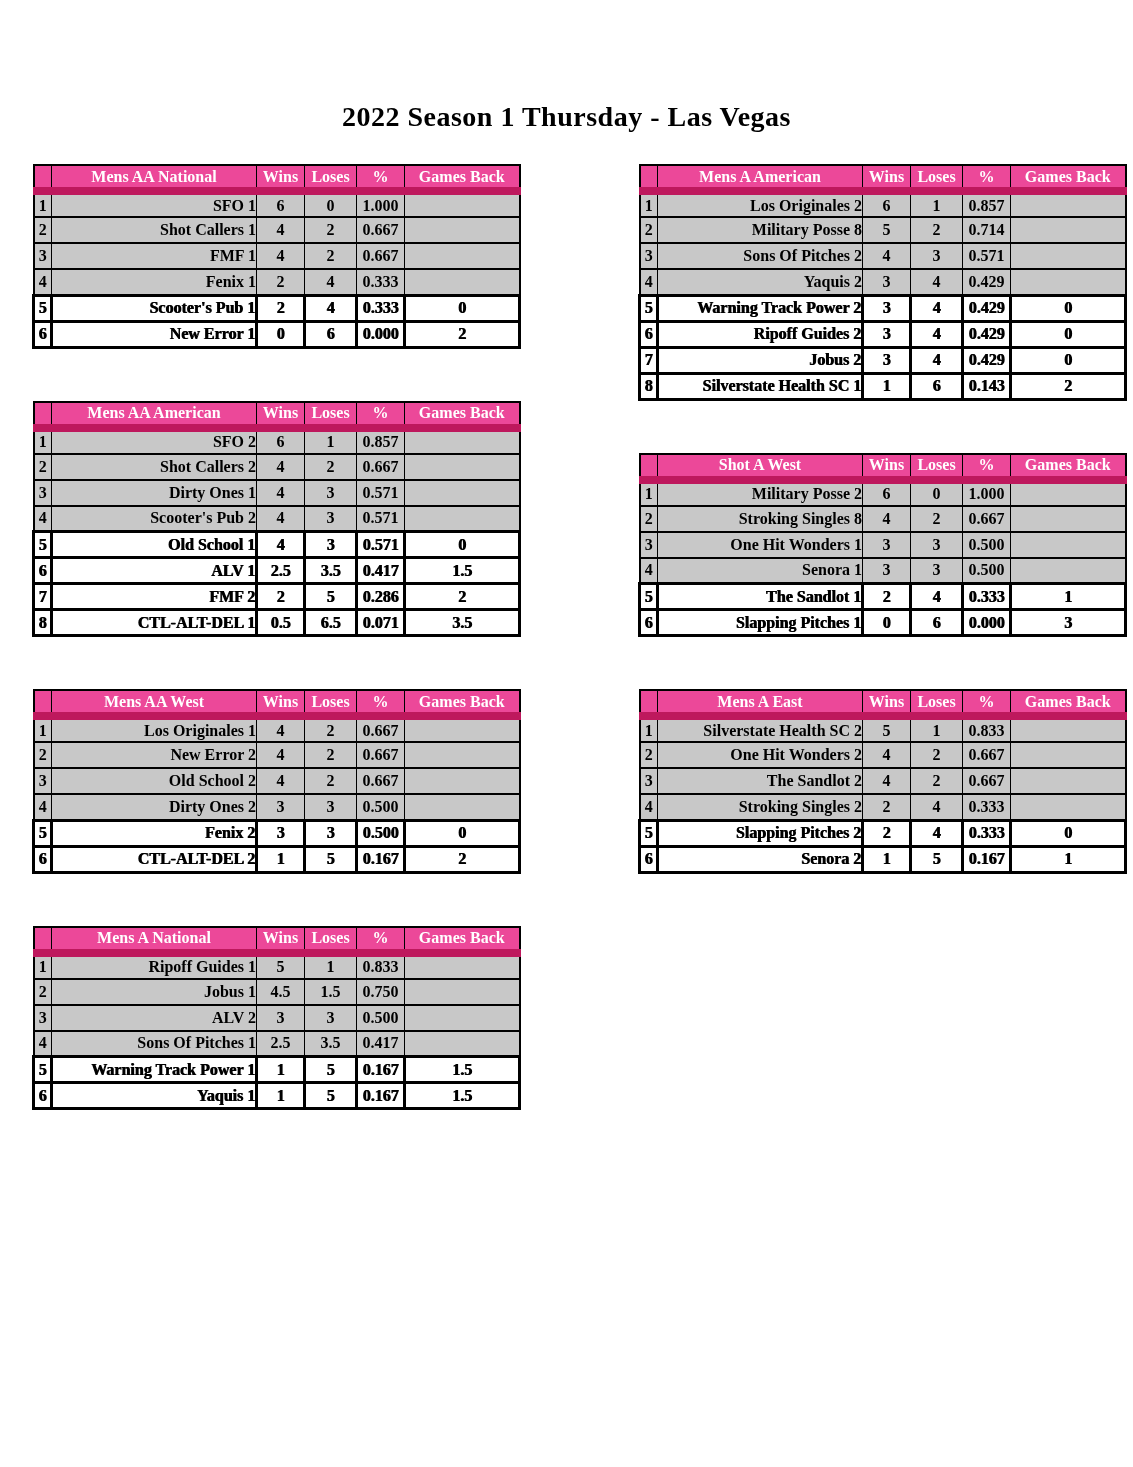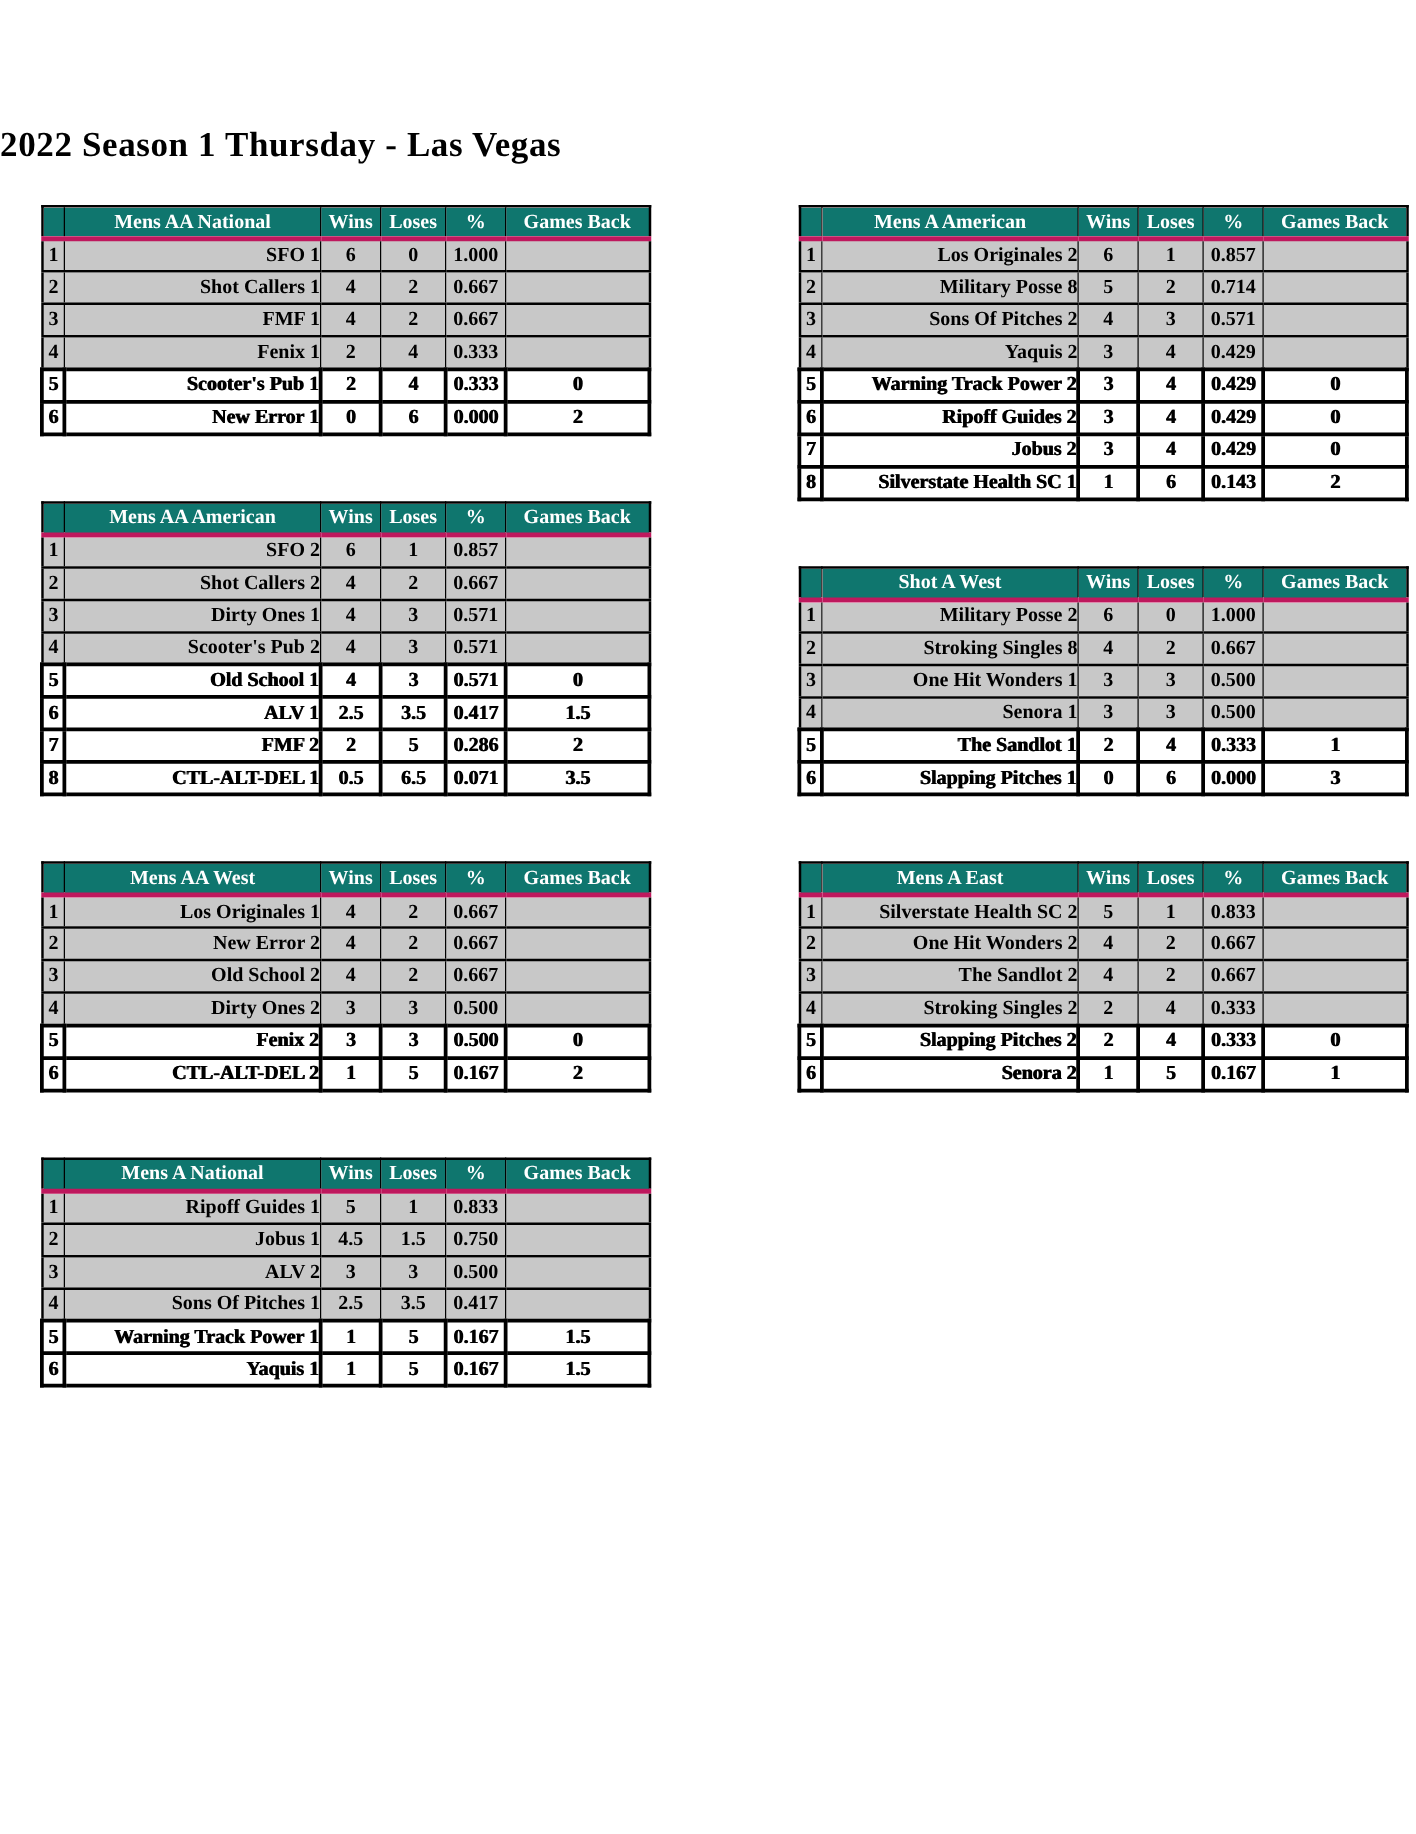--- a/index.html
+++ b/index.html
@@ -7,21 +7,21 @@
     width: 1133px; height: 1467px;
     background: #ffffff;
     font-family: "Liberation Serif", "DejaVu Serif", serif;
     overflow: hidden;
     position: relative;
   }
   .page-title {
     position: absolute;
     top: 101px; left: 0;
     width: 1133px;
-    text-align: left;
+    text-align: center;
     font-size: 28px;
     font-weight: bold;
     color: #000000;
     letter-spacing: 0.5px;
   }
   .col {
     position: absolute;
     top: 164px;
     display: flex;
     flex-direction: column;
@@ -42,23 +42,23 @@
     font-size: 16px;
     font-weight: bold;
     color: #000000;
     text-align: center;
     vertical-align: middle;
     overflow: hidden;
     white-space: nowrap;
   }
   table.standings { border: 2px solid #000000; }
   table.standings thead th {
-    background: #0f766e;
+    background: #ec4899;
     color: #ffffff;
-    border-bottom: 4px solid #be185d;
+    border-bottom: 8px solid #be185d;
   }
   table.standings td { border-top-width: 2px; border-bottom-width: 2px; }
   table.standings tbody tr { background: #c8c8c8; }
   table.standings td.team {
     text-align: right;
     padding-left: 5px;
   }
   table.standings tr.below { background: #ffffff; }
   table.standings tr.below td {
     border-width: 3px;

